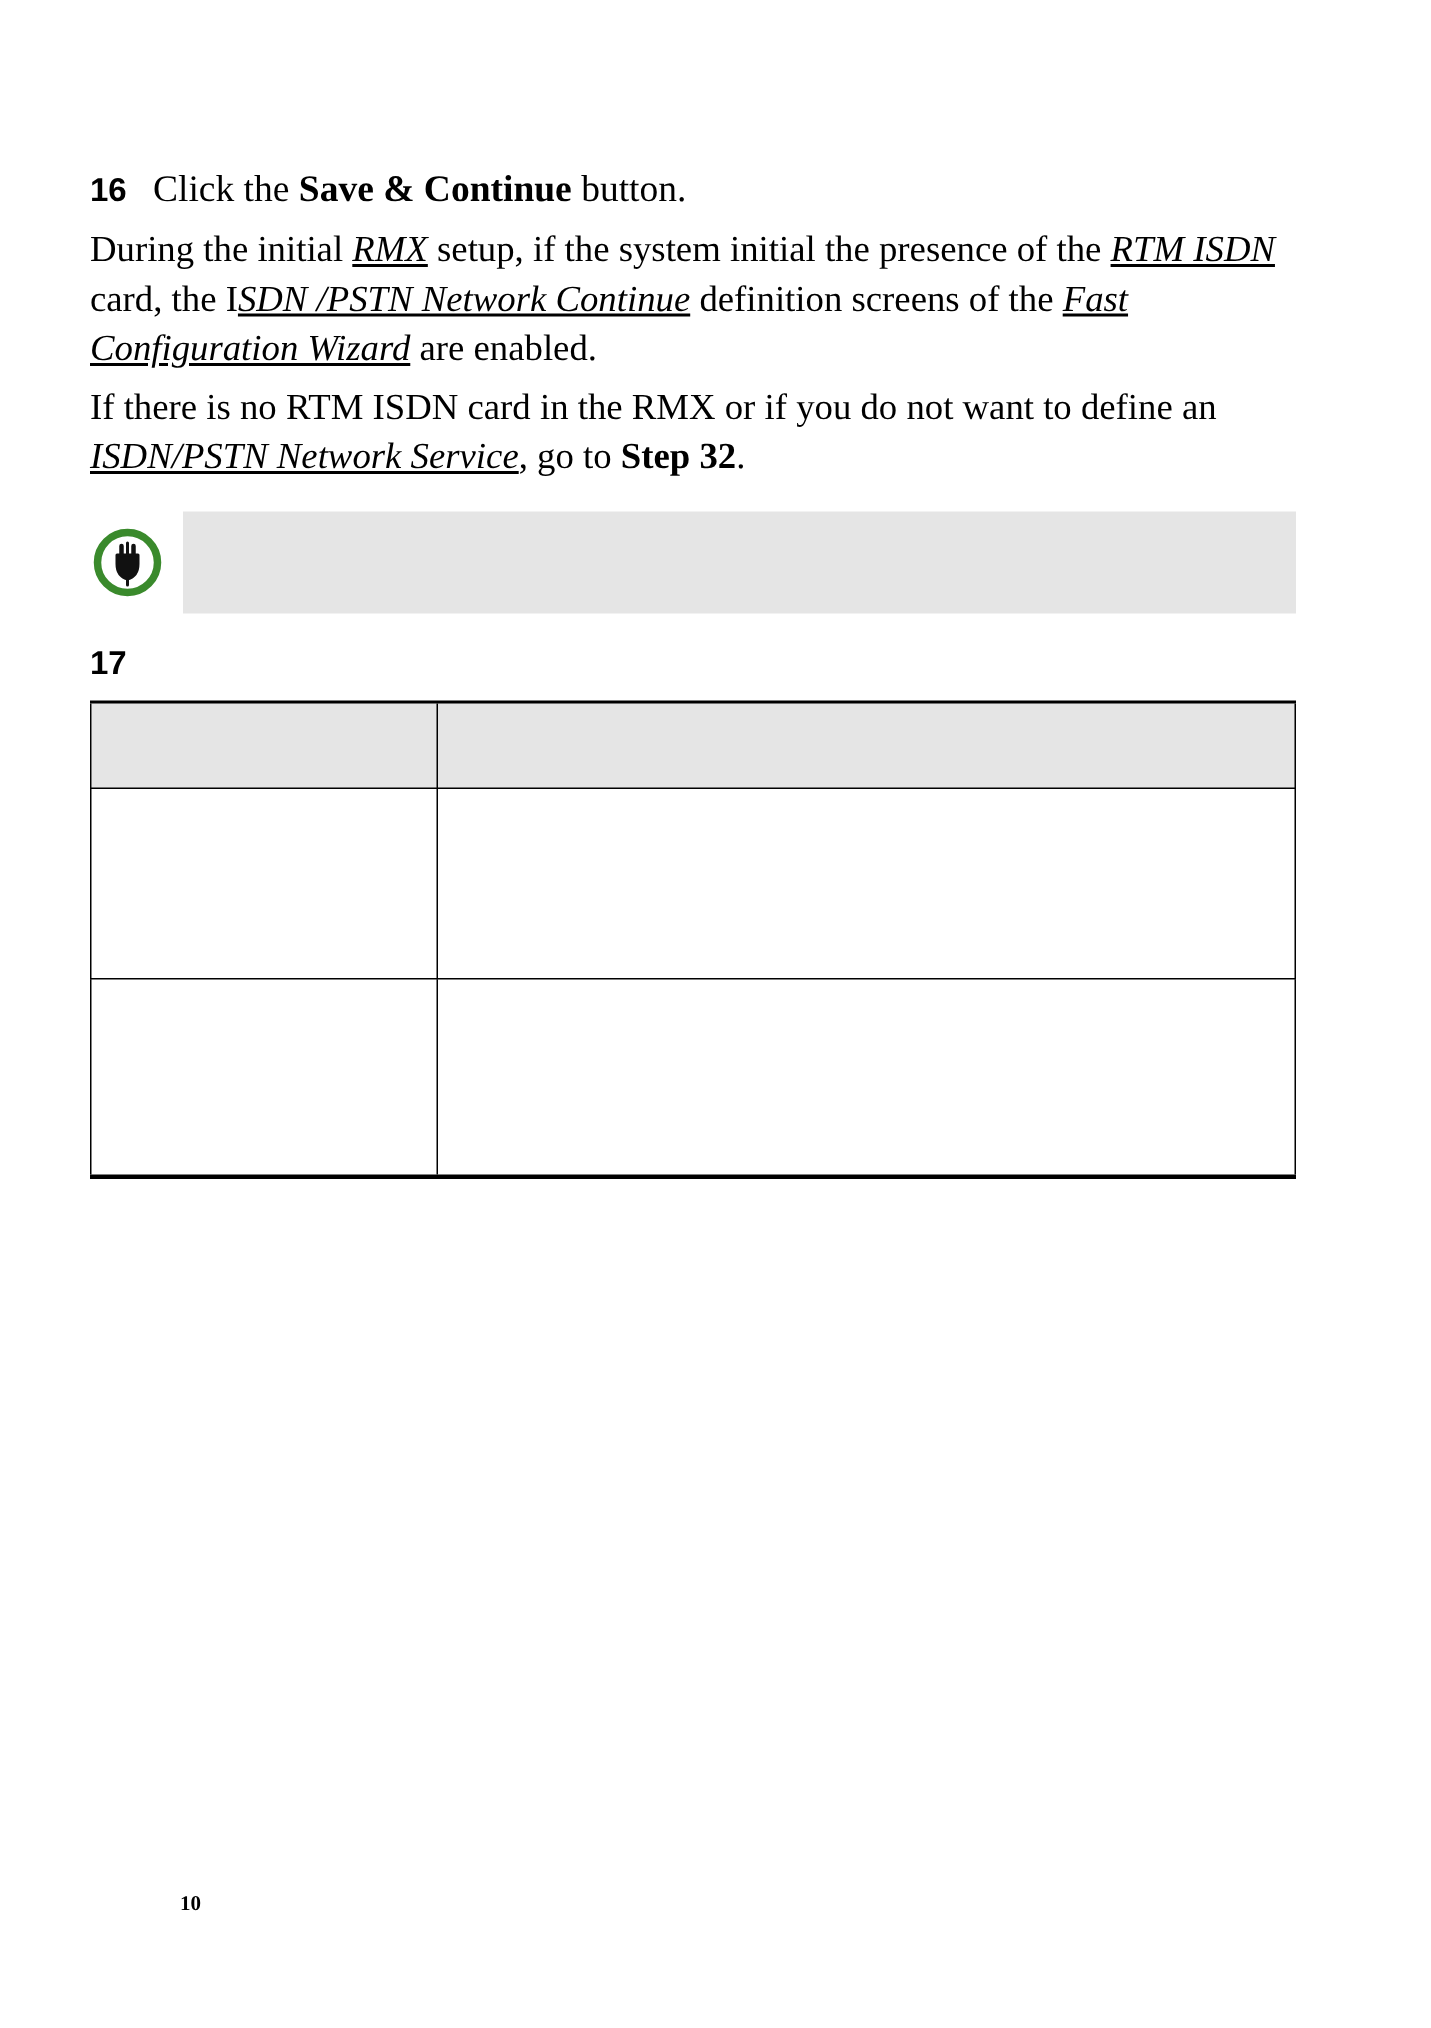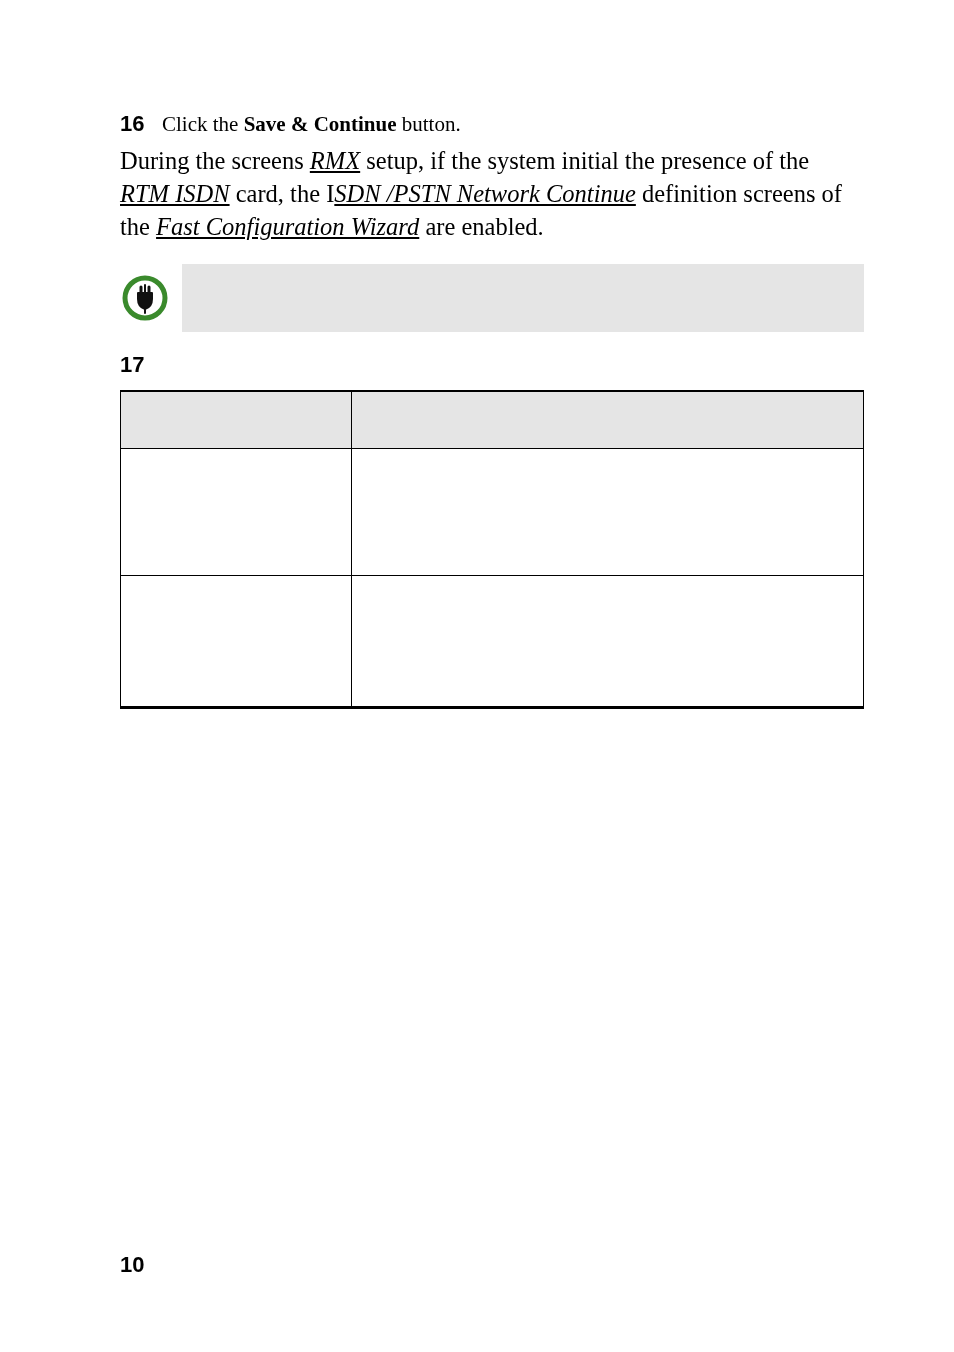--- a/index.html
+++ b/index.html
@@ -8,37 +8,37 @@
     background: #ffffff;
     width: 954px;
     height: 1352px;
     font-family: "Book Antiqua", Palatino, "Palatino Linotype", Georgia, serif;
     color: #000000;
   }
   .page {
     box-sizing: border-box;
     width: 954px;
     height: 1352px;
-    padding: 110px 90px 0 120px;
+    padding: 110px 90px 0 60px;
     position: relative;
   }
   .step-line {
     display: flex;
     align-items: baseline;
     margin-bottom: 6px;
   }
   .step-num {
     font-family: Arial, Helvetica, sans-serif;
     font-weight: 700;
     font-size: 22px;
     width: 42px;
     flex-shrink: 0;
   }
   .step-text {
-    font-size: 21px;
+    font-size: 25px;
     line-height: 1.35;
   }
   .bold { font-weight: 700; }
   .italic { font-style: italic; text-decoration: underline; }
   .para {
     font-size: 24.5px;
     line-height: 1.35;
     margin: 2px 0 6px 0;
   }
   .note-box {
@@ -80,41 +80,44 @@
   table.param td.col-field {
     width: 230px;
   }
   table.param tr.row-a td { height: 126px; }
   table.param tr.row-b td { height: 130px; border-bottom: 3px solid #000; }
   table.param thead th { border-top: 2px solid #000; }
   .page-number {
     position: absolute;
     left: 120px;
     bottom: 74px;
-    font-family: Liberation Sans, sans-serif;
+    font-family: Liberation Serif, serif;
     font-weight: 700;
-    font-size: 22px;
+    font-size: 14px;
   }
 </style>
 </head>
 <body>
 
 <div class="page">
 
   <div class="step-line">
     <span class="step-num">16</span>
     <span class="step-text">
       <span>Click the </span><span class="bold">Save &amp; Continue</span><span> button.</span>
     </span>
   </div>
 
   <p class="para">
-    <span>During the screens </span><span class="italic">RMX</span><span> setup, if the system initial the presence of the </span><span class="italic">RTM ISDN</span><span> card, the I</span><span class="italic">SDN /PSTN Network Continue</span><span> definition screens of the </span><span class="italic">Fast Configuration Wizard</span><span> are enabled.</span>
+    <span>During the initial </span><span class="italic">RMX</span><span> setup, if the system initial the presence of the </span><span class="italic">RTM ISDN</span><span> card, the I</span><span class="italic">SDN /PSTN Network Continue</span><span> definition screens of the </span><span class="italic">Fast Configuration Wizard</span><span> are enabled.</span>
   </p>
 
+  <p class="para">
+    <span>If there is no RTM ISDN card in the RMX or if you do not want to define an </span><span class="italic">ISDN/PSTN Network Service</span><span>, go to </span><span class="bold">Step 32</span><span>.</span>
+  </p>
 
   <div class="note-box">
     <div class="note-icon-cell">
       <svg class="plug-icon" viewBox="0 0 50 50">
         <circle cx="25" cy="25" r="20" fill="none" stroke="#3a8a2c" stroke-width="5"></circle>
         <path d="M25 12 L25 20 M18 20 L32 20 L32 26 Q32 34 25 36 Q18 34 18 26 Z M25 36 L25 40" fill="#111" stroke="#111" stroke-width="2" stroke-linejoin="round" stroke-linecap="round"></path>
         <line x1="21" y1="14" x2="21" y2="20" stroke="#111" stroke-width="3" stroke-linecap="round"></line>
         <line x1="29" y1="14" x2="29" y2="20" stroke="#111" stroke-width="3" stroke-linecap="round"></line>
       </svg>
     </div>

